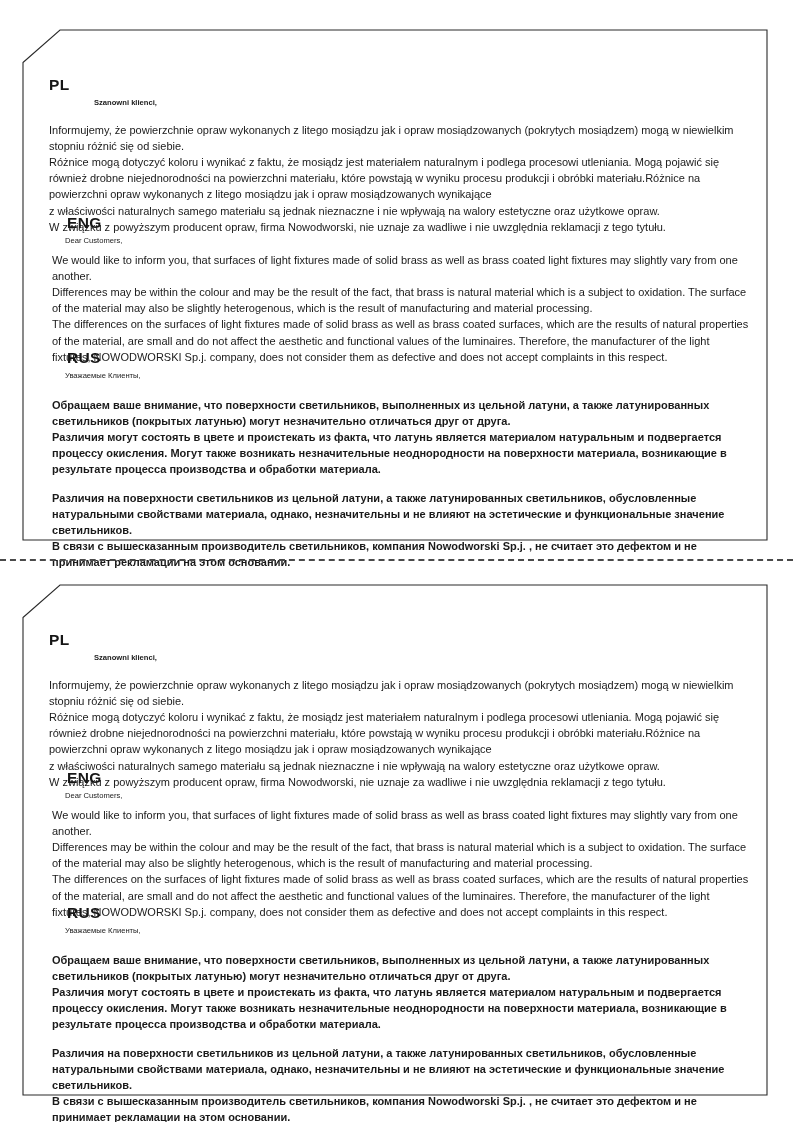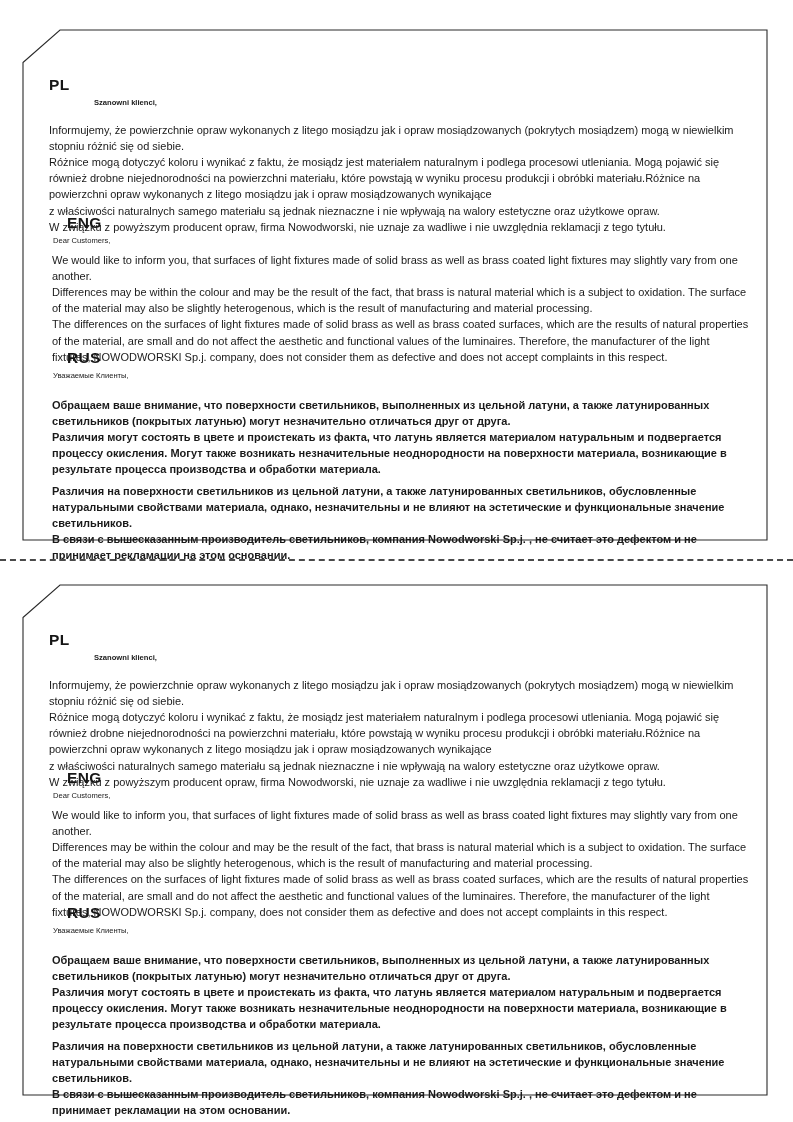--- a/index.html
+++ b/index.html
@@ -84,33 +84,33 @@
   .blk-rus .lang-code { margin-left: 18px; }
 
   .salutation {
     font-size: 7.6px;
     line-height: 1.25;
     margin: 0;
     color: #1a1a1a;
   }
   .salutation.bold { font-weight: 700; margin-left: 45px; }
   .blk-eng .salutation,
-  .blk-rus .salutation { margin-left: 4px; }
+  .blk-rus .salutation { margin-left: 16px; }
 
   .body-para {
     font-size: 11px;
     line-height: 1.47;
     margin: 0;
     color: #1a1a1a;
     white-space: pre-line;
   }
   .blk-pl  .body-para { margin-top: 14px; }
   .blk-eng .body-para { margin-top: 6px; margin-left: 3px; }
   .blk-rus .body-para { margin-top: 16px; margin-left: 3px; font-weight: bold; }
-  .blk-rus .body-para + .body-para { margin-top: 5px; }
+  .blk-rus .body-para + .body-para { margin-top: 12px; }
   .blk-rus .body-para { letter-spacing: 0.01px; }
 
   
   .cut-line {
     position: absolute;
     left: 0;
     width: 793px;
     top: 559px;
     height: 0;
     border-top: 2px dashed #4a4a4a;

